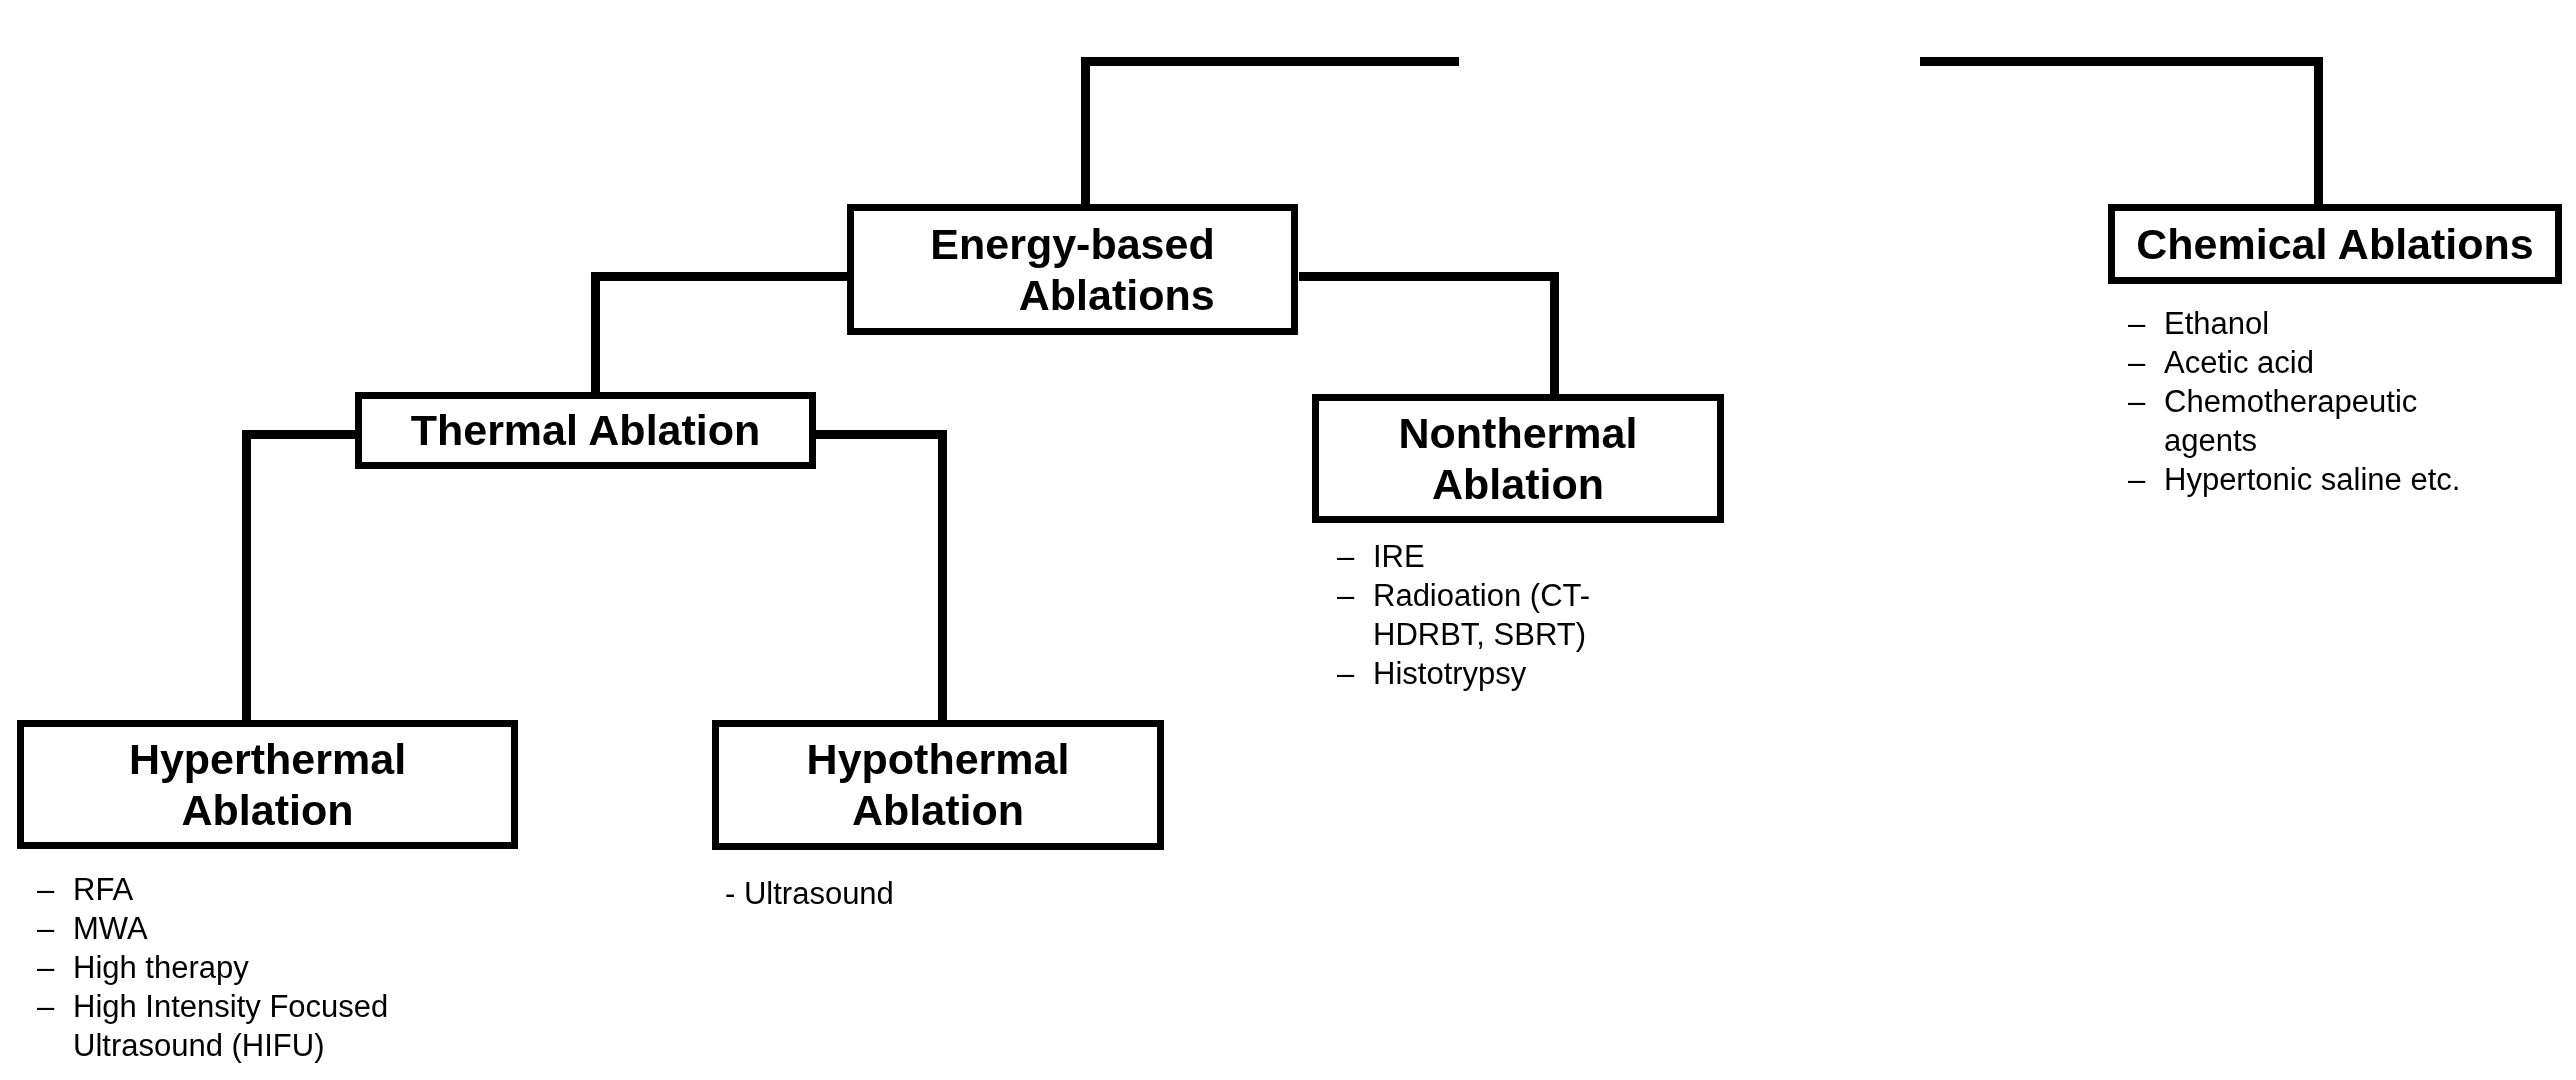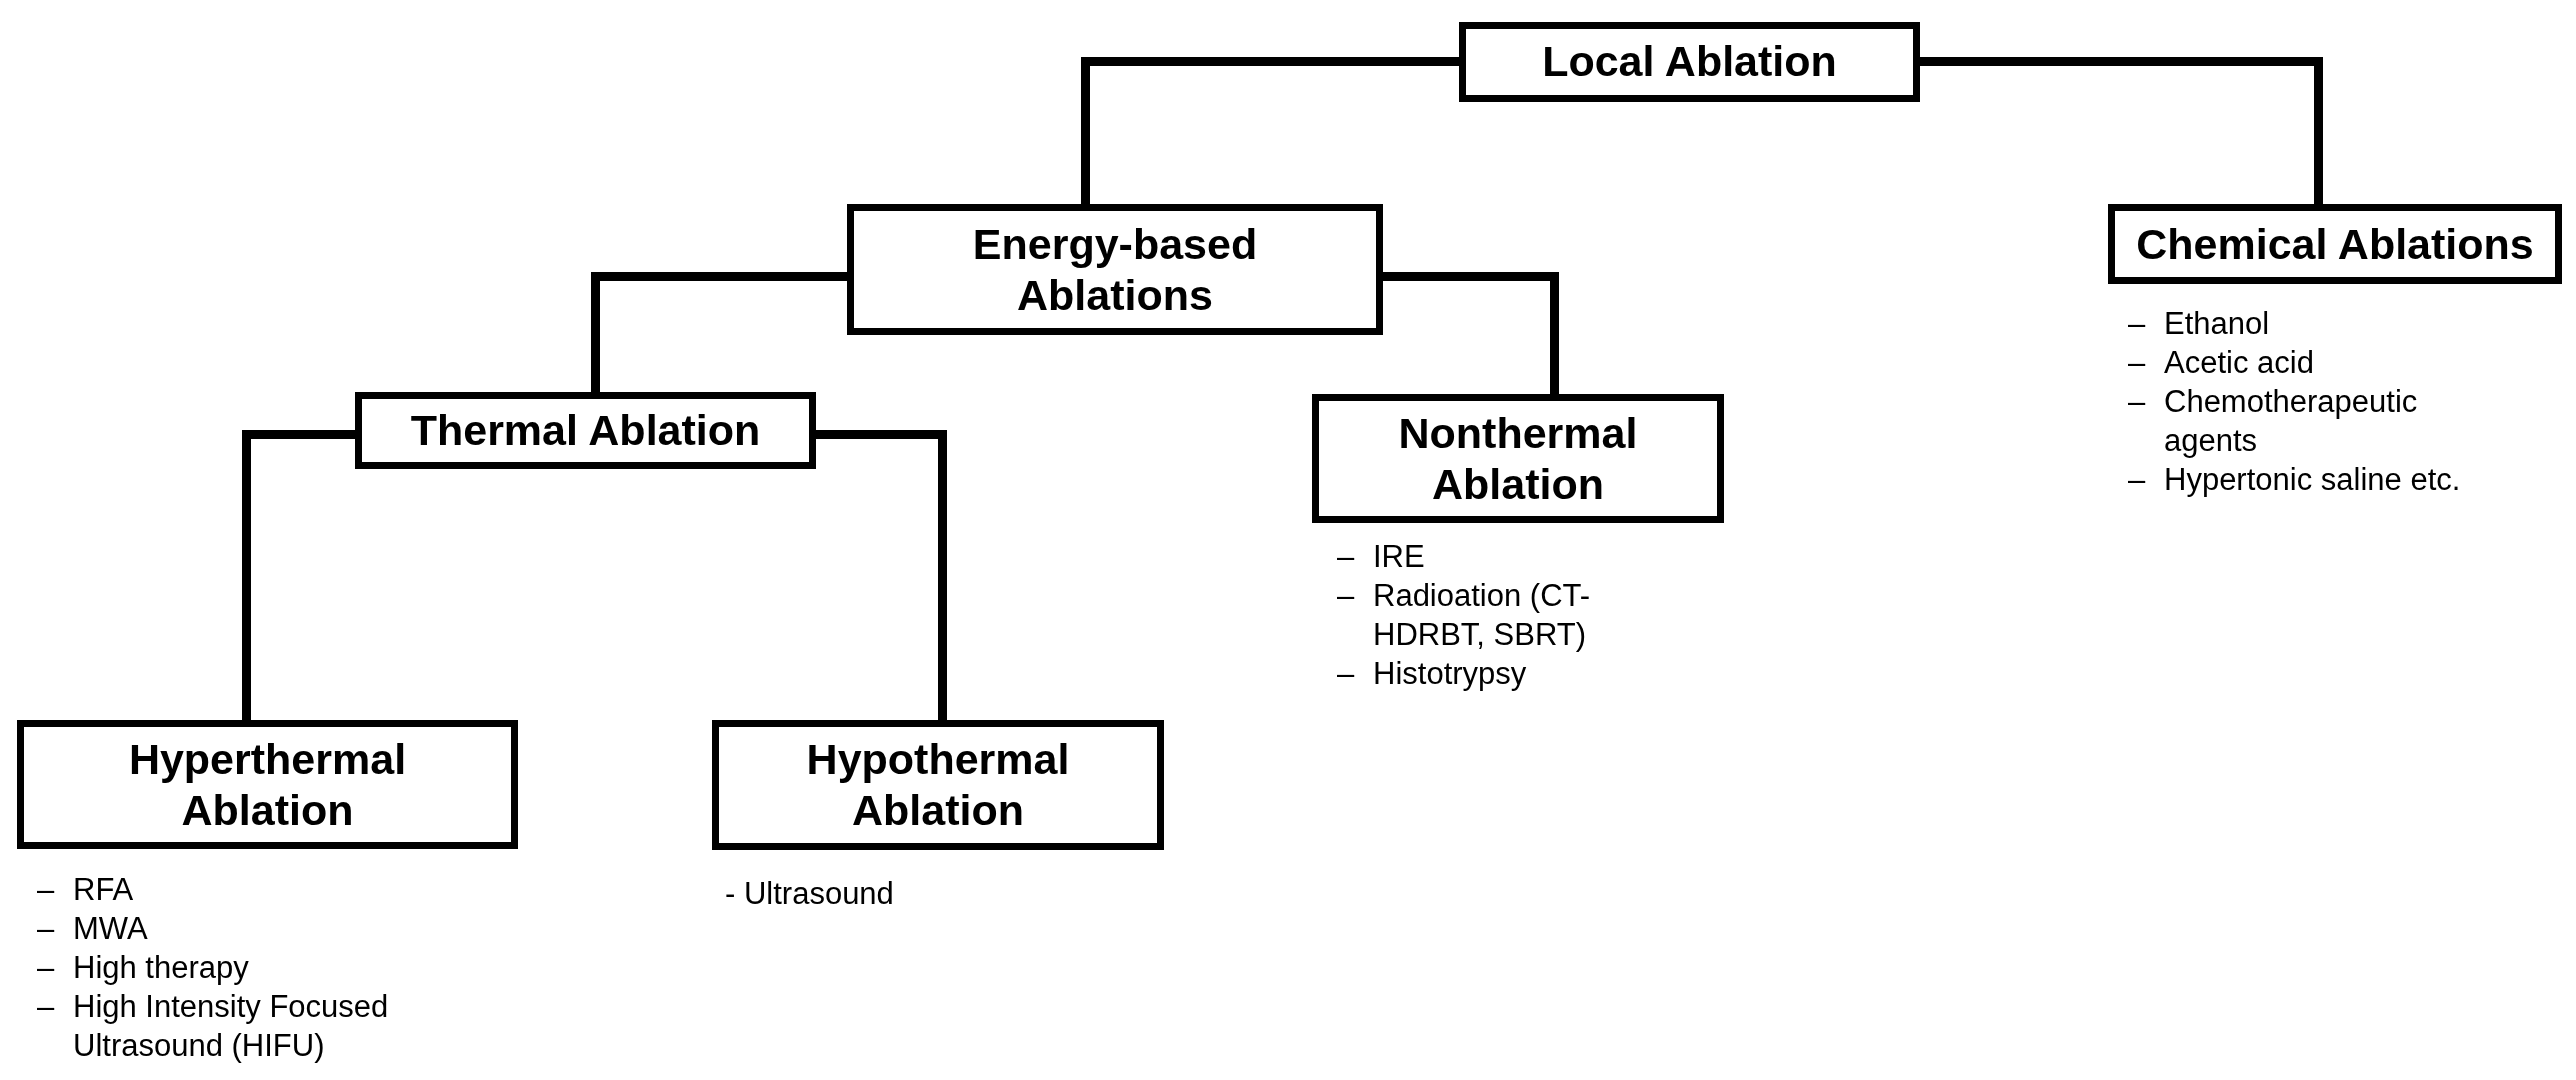--- a/index.html
+++ b/index.html
@@ -77,23 +77,22 @@
 
   <div class="edge" style="left:1299px; top:272px; width:260px; height:8.5px;"></div>
   <div class="edge" style="left:1550px; top:272px; width:8.5px;  height:122px;"></div>
 
   <div class="edge" style="left:242px;  top:430px; width:113px; height:8.5px;"></div>
   <div class="edge" style="left:242px;  top:430px; width:8.5px;  height:290px;"></div>
 
   <div class="edge" style="left:816px; top:430px; width:131px; height:8.5px;"></div>
   <div class="edge" style="left:938px; top:430px; width:8.5px;  height:290px;"></div>
 
-  <div class="node" style="left:1459px; top:21.6px;  width:461px; height:80px;">Local Ablation</div>
 
-  <div class="node" style="left:847px; top:204px; width:536px; height:131px;">Energy-based
+  <div class="node" style="left:847px; top:204px; width:451px; height:131px;text-align:right;">Energy-based
 Ablations</div>
 
   <div class="node" style="left:2108px; top:204px; width:454px; height:80px;">Chemical Ablations</div>
 
   <div class="node" style="left:355px;  top:392px; width:461px; height:77px;text-align:right;">Thermal Ablation</div>
 
   <div class="node" style="left:1312px; top:394px; width:412px; height:129px;">Nonthermal
 Ablation</div>
 
   <div class="node" style="left:17px;   top:720px; width:501px; height:129px;">Hyperthermal

